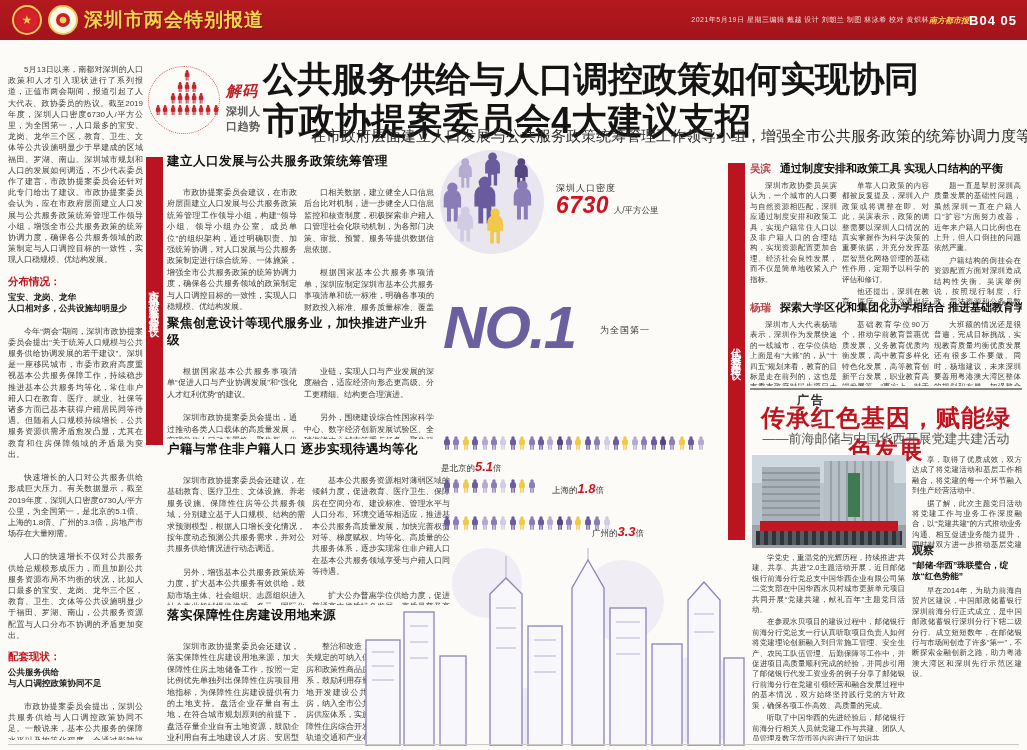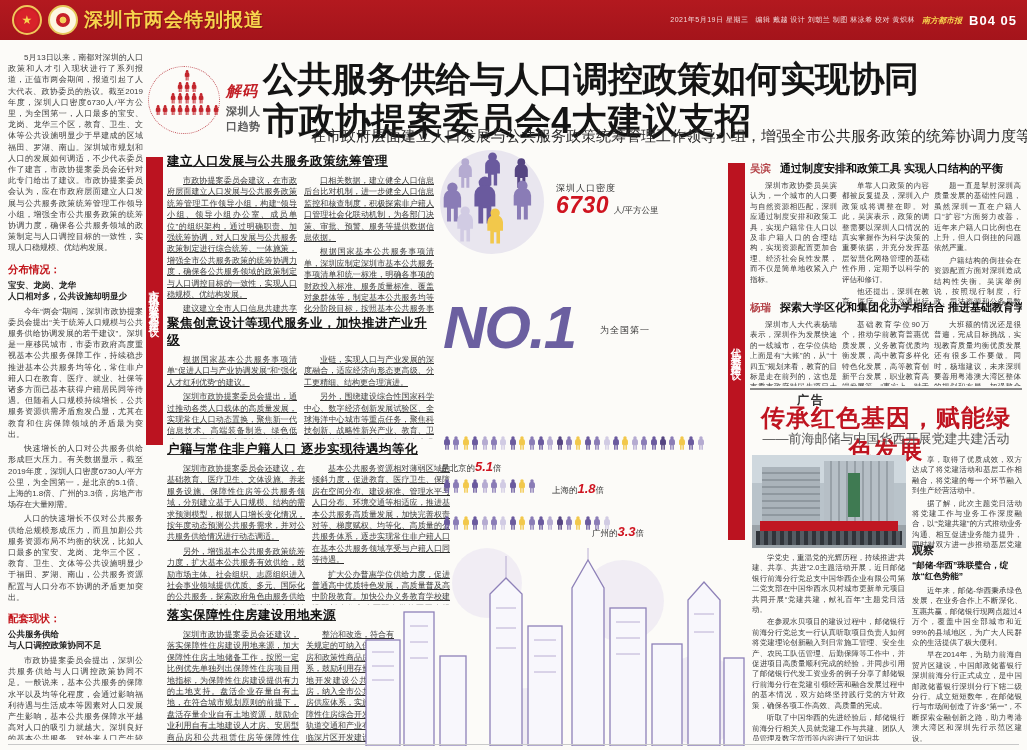--- a/index.html
+++ b/index.html
@@ -6,49 +6,49 @@
   .page{position:relative;width:1027px;height:750px;background:#fcfbf8;overflow:hidden;
         font-family:"Liberation Sans","DejaVu Sans",sans-serif;color:#2e2e2e;margin:0 auto;}
   
   .hdr{position:absolute;left:0;top:0;width:1027px;height:40px;background:linear-gradient(#b3191f,#a4141b);}
   .hdr-left{position:absolute;left:12px;top:6px;height:28px;display:flex;align-items:center;gap:6px;}
   .emb{width:26px;height:26px;border-radius:50%;display:flex;align-items:center;justify-content:center;}
   .emb1{background:radial-gradient(#d8222a 55%,#8f0f16);border:2px solid #f0c75a;color:#f7d44d;font-size:12px;}
   .emb2{background:#fdf6e2;border:2px solid #e7c85c;}
   .emb2 i{display:block;width:14px;height:14px;border-radius:50%;background:radial-gradient(#f3d05a 35%,#c6202a 36%);}
   .hdr-title{color:#f7d44d;font-size:19px;font-weight:bold;letter-spacing:1px;text-shadow:1px 1px 0 rgba(0,0,0,.25);}
-  .hdr-right{position:absolute;right:10px;top:0;height:40px;display:flex;align-items:center;gap:7px;}
+  .hdr-right{position:absolute;right:10px;top:0;height:40px;display:flex;align-items:center;}
   .hdr-meta{color:#f3dada;font-size:7px;letter-spacing:.5px;}
   .hdr-brand{color:#f7d44d;font-size:8px;font-style:italic;font-weight:bold;}
   .hdr-page{color:#fff;font-size:13px;font-weight:bold;letter-spacing:1px;}
   
   .badge{position:absolute;left:152px;top:68px;width:118px;height:70px;}
   .badge-pyr{position:absolute;left:2px;top:2px;width:66px;height:64px;}
   .badge-arc{position:absolute;left:-4px;top:-2px;width:70px;height:66px;border:1px dotted #c4555b;border-radius:50%;}
   .badge-row{text-align:center;line-height:0;margin-bottom:1px;}
   .badge-row span{display:inline-block;width:6.2px;height:10.5px;margin:0 .5px;}
   .badge-row svg,.prow svg,.pcluster svg{width:100%;height:100%;display:block;}
   .badge-txt{position:absolute;left:74px;top:14px;}
   .badge-tag{color:#c32128;font-size:15px;font-weight:bold;font-style:italic;letter-spacing:1px;}
   .badge-sub{color:#5a5a5a;font-size:11px;font-weight:bold;margin-top:3px;letter-spacing:.5px;}
   
   .hl1{position:absolute;left:263px;top:56px;width:750px;font-size:35px;font-weight:900;color:#141414;letter-spacing:-.5px;white-space:nowrap;}
   .hl2{position:absolute;left:263px;top:97px;width:750px;font-size:36px;font-weight:900;color:#141414;white-space:nowrap;}
   .hl-sub{position:absolute;left:263px;top:127px;width:750px;font-size:15px;color:#2a2a2a;white-space:nowrap;margin-left:48px;}
   
-  .tcol p,.lcol p{margin:0 0 3px;text-align:justify;text-indent:2em;}
+  .tcol p,.lcol p{margin:12px 0 3px;text-align:justify;text-indent:2em;}
   .lcol{position:absolute;left:8px;top:52px;width:135px;height:688px;overflow:hidden;}
   .lcol p{font-size:8px;line-height:11.2px;color:#3c3c3c;}
   .red-label{color:#c3161c;font-size:10.5px;font-weight:bold;margin:9px 0 3px;}
   .sub-b{font-size:8.5px;font-weight:bold;color:#222;line-height:11px;}
   
   .vbanner{position:absolute;background:#bb1320;color:#fff;writing-mode:vertical-rl;text-orientation:upright;
            font-size:10.5px;font-weight:bold;letter-spacing:4px;display:flex;align-items:center;justify-content:center;}
   
-  .msec{position:absolute;overflow:hidden;text-decoration:underline;}
+  .msec{position:absolute;overflow:hidden;}
   .msec-h{margin:0 0 5px;font-size:12.5px;font-weight:bold;color:#111;letter-spacing:.5px;}
   .cols{display:flex;gap:7px;}
   .tcol{overflow:hidden;}
   .tcol p{font-size:8px;line-height:11.4px;color:#3c3c3c;}
   
   .density{position:absolute;left:438px;top:148px;width:118px;height:112px;}
   .density-bg{position:absolute;left:2px;top:2px;width:104px;height:104px;border-radius:50%;background:#e9e6ef;}
   .pcluster span{position:absolute;display:block;}
   .dens-label{position:absolute;left:556px;top:182px;font-size:9px;color:#333;letter-spacing:1px;}
   .dens-num{position:absolute;left:556px;top:192px;}
@@ -599,20 +599,19 @@
   <div class="ad-body">
       <p>学党史，重温党的光辉历程，持续推进“共建、共享、共进”2.0主题活动开展，近日邮储银行前海分行党总支中国华西企业有限公司第二党支部在中国华西水贝村城市更新单元项目共同开展“党建共建，献礼百年”主题党日活动。</p>
       <p>在参观水贝项目的建设过程中，邮储银行前海分行党总支一行认真听取项目负责人如何将党建理论创新融入到日常施工管理、安全生产、农民工队伍管理、后勤保障等工作中，并促进项目高质量顺利完成的经验，并同步引用了邮储银行代发工资业务的例子分享了邮储银行前海分行在党建引领经营和融合发展过程中的基本情况，双方始终坚持践行党的方针政策，确保各项工作高效、高质量的完成。</p>
       <p>听取了中国华西的先进经验后，邮储银行前海分行相关人员就党建工作与共建、团队人员管理及数字货币等内容进行了知识共</p>
     </div>
 
   <div class="obs">
     <div class="obs-label">观察</div>
     <div class="obs-head">“邮储-华西”珠联璧合，绽放“红色势能”</div>
     <div>
-        <p>近年来，邮储-华西秉承绿色发展，在业务合作上不断深化、互惠共赢，邮储银行现网点超过4万个，覆盖中国全部城市和近99%的县域地区，为广大人民群众的生活提供了极大便利。</p>
         <p>早在2014年，为助力前海自贸片区建设，中国邮政储蓄银行深圳前海分行正式成立，是中国邮政储蓄银行深圳分行下辖二级分行。成立短短数年，在邮储银行与市场间创造了许多“第一”，不断探索金融创新之路，助力粤港澳大湾区和深圳先行示范区建设。</p>
       </div>
 
   </div>
 
   <div class="foot-line"></div>
 </div>
 
 </body></html>

